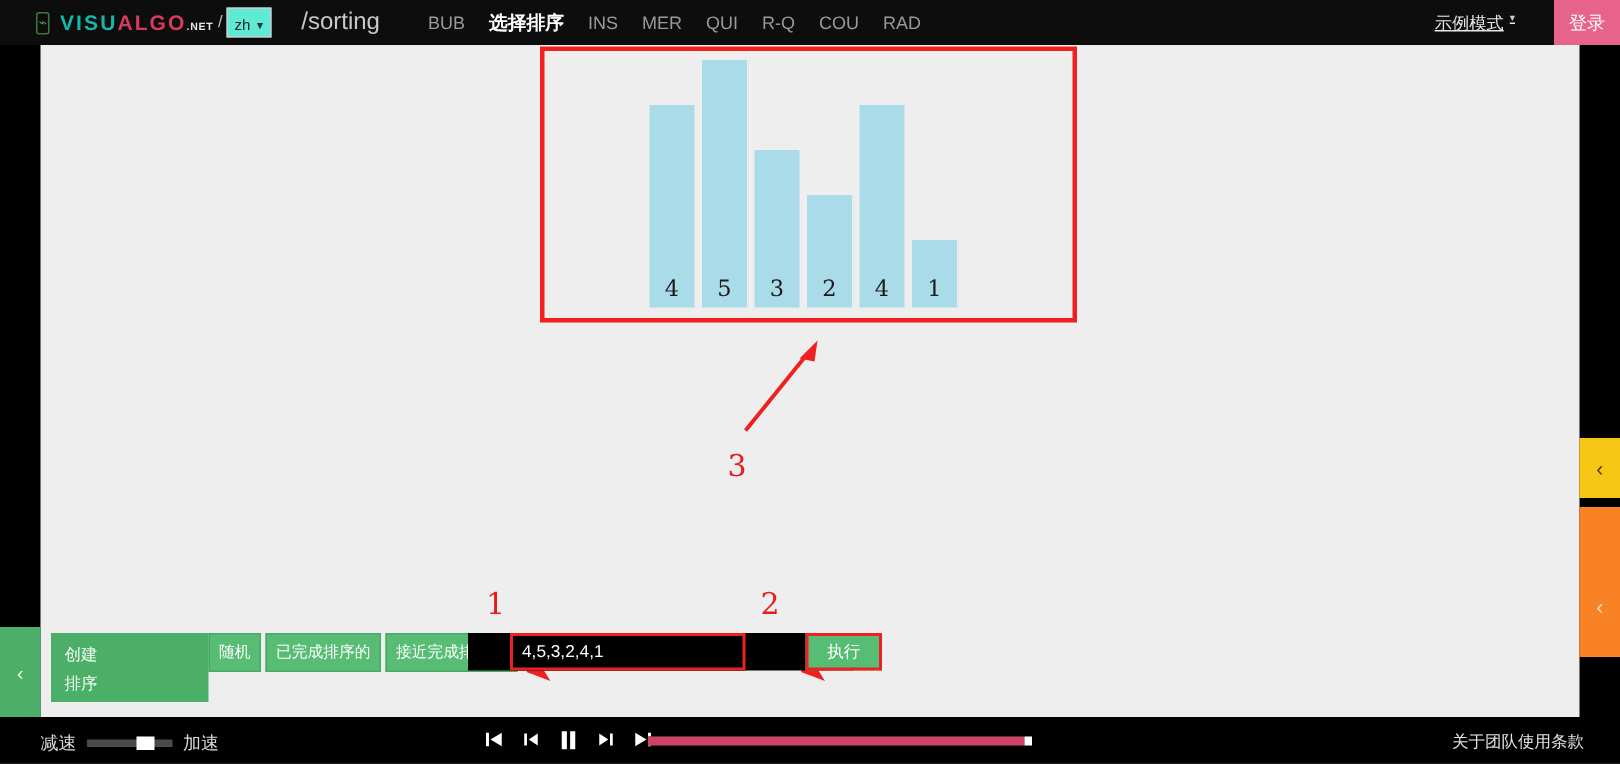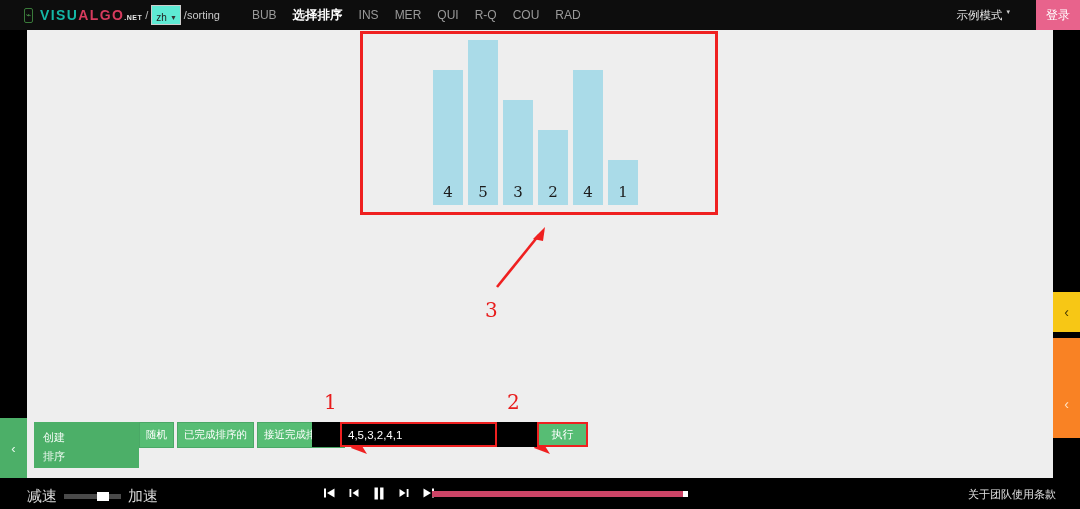--- a/index.html
+++ b/index.html
@@ -26,33 +26,33 @@
   .logo-visu { color: #14b8a6; }
   .logo-algo { color: #d63b5e; }
   .logo-net { color: #e8e8e8; font-size: 7px; letter-spacing: .5px; }
   .logo-slash { color: #bdbdbd; font-size: 11px; margin: 0 3px; }
   .lang-select {
     background: #5eead4; color: #222; font-size: 10px;
     padding: 6px 3px 1px 4px; display: inline-flex; align-items: center; gap: 3px;
     border: 1px solid #ccc;
   }
   .lang-caret { font-size: 7px; color: #333; }
-  .logo-path { color: #c9c9c9; font-size: 11px; margin-left: 3px; }
+  .logo-path { color: #c9c9c9; font-size: 16px; margin-left: 20px; }
 
   #nav-items { display: flex; align-items: center; gap: 0px; margin-left: 24px; }
   .nav-item {
     color: #9a9a9a; font-size: 12px; padding: 0 8px; white-space: nowrap;
     cursor: pointer;
   }
   .nav-item.active { color: #ffffff; font-weight: bold; font-size: 12.5px; }
 
   #nav-right { margin-left: auto; display: flex; align-items: center; height: 30px; }
   .mode-select {
     color: #e6e6e6; font-size: 11.5px; margin-right: 26px;
-    display: flex; align-items: flex-start; gap: 4px; cursor: pointer;
+    display: flex; align-items: flex-start; gap: 4px; cursor: pointer; text-decoration: underline;
   }
   .mode-caret { font-size: 7px; color: #cfcfcf; }
   #login-btn {
     background: #e8638c; color: #ffffff; font-size: 12px;
     height: 30px; width: 44px; display: flex; align-items: center;
     justify-content: center; cursor: pointer;
   }
 
   
   #canvas {
@@ -136,21 +136,21 @@
 
   
   #bottom-bar {
     position: absolute; left: 0; top: 478px; width: 1080px; height: 31px;
     background: #000000;
   }
   #speed-wrap {
     position: absolute; left: 27px; top: 9px;
     display: flex; align-items: center; gap: 7px;
   }
-  .speed-label { color: #d8d8d8; font-size: 15px; }
+  .speed-label { color: #d8d8d8; font-size: 12px; }
   #speed-track {
     width: 57px; height: 5px; background: #4a4a4a; position: relative; cursor: pointer;
   }
   #speed-knob {
     position: absolute; left: 33px; top: -2px; width: 12px; height: 9px; background: #ffffff;
   }
   #media-controls {
     position: absolute; left: 322px; top: 8px;
     display: flex; align-items: center; gap: 11px;
   }

